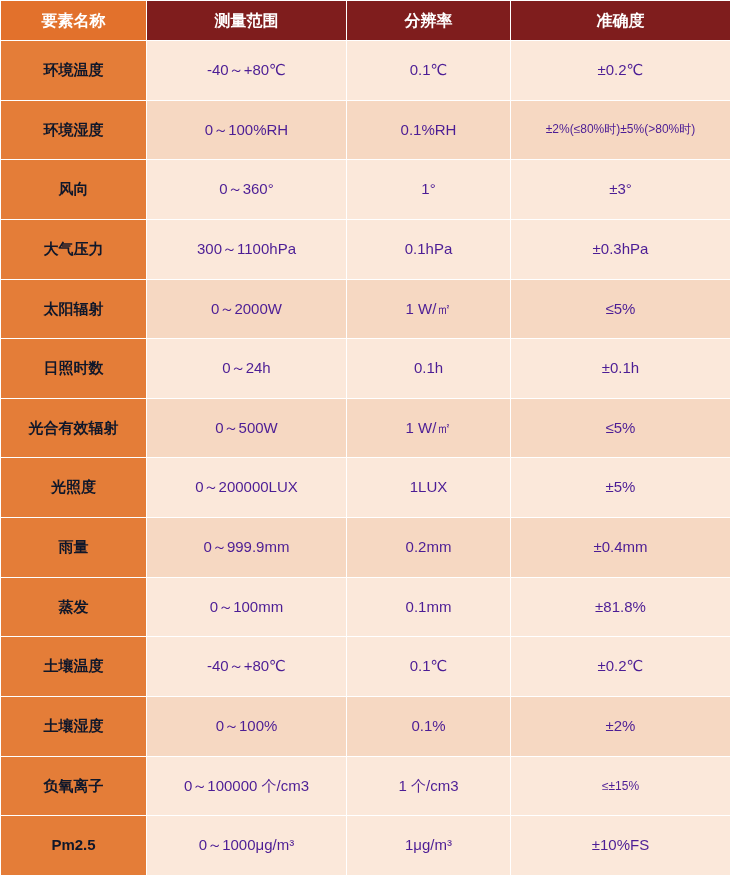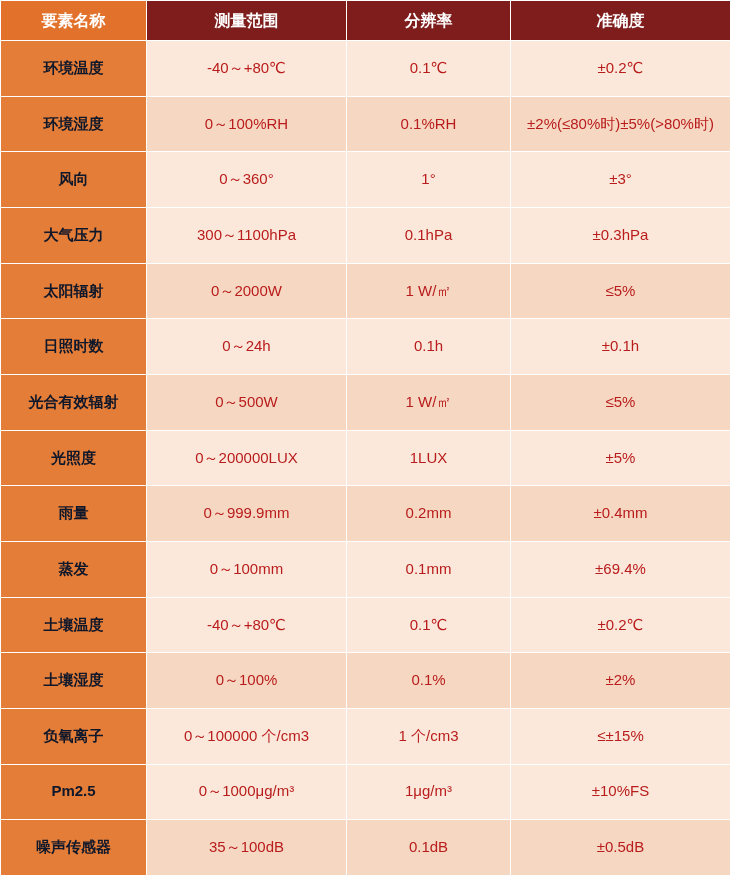--- a/index.html
+++ b/index.html
@@ -45,30 +45,30 @@
   
   td.name-cell {
     background: #e47d38;
     color: #0f172a;
     font-size: 15px;
     font-weight: bold;
   }
 
   
   td.val-cell {
-    color: #b91c1c;
+    color: #4c1d95;
     font-size: 15px;
   }
   tr.row-a td.val-cell { background: #fbe8da; }
   tr.row-b td.val-cell { background: #f6d8c2; }
   td.val-cell.accuracy-tight {
     font-size: 14px;
   }
   td.val-cell.accuracy-small {
-    font-size: 15px;
+    font-size: 12px;
   }
 </style>
 </head>
 <body>
 
 <table id="spec-table">
   <colgroup>
     <col class="c0">
       <col class="c1">
       <col class="c2">
@@ -134,21 +134,21 @@
     <tr class="row-b">
       <td class="name-cell">雨量</td>
       <td class="val-cell">0～999.9mm</td>
       <td class="val-cell">0.2mm</td>
       <td class="val-cell">±0.4mm</td>
     </tr>
     <tr class="row-a">
       <td class="name-cell">蒸发</td>
       <td class="val-cell">0～100mm</td>
       <td class="val-cell">0.1mm</td>
-      <td class="val-cell">±69.4%</td>
+      <td class="val-cell">±81.8%</td>
     </tr>
     <tr class="row-a">
       <td class="name-cell">土壤温度</td>
       <td class="val-cell">-40～+80℃</td>
       <td class="val-cell">0.1℃</td>
       <td class="val-cell">±0.2℃</td>
     </tr>
     <tr class="row-b">
       <td class="name-cell">土壤湿度</td>
       <td class="val-cell">0～100%</td>
@@ -160,20 +160,14 @@
       <td class="val-cell">0～100000 个/cm3</td>
       <td class="val-cell">1 个/cm3</td>
       <td class="val-cell accuracy-small">≤±15%</td>
     </tr>
     <tr class="row-a">
       <td class="name-cell">Pm2.5</td>
       <td class="val-cell">0～1000μg/m³</td>
       <td class="val-cell">1μg/m³</td>
       <td class="val-cell">±10%FS</td>
     </tr>
-    <tr class="row-b">
-      <td class="name-cell">噪声传感器</td>
-      <td class="val-cell">35～100dB</td>
-      <td class="val-cell">0.1dB</td>
-      <td class="val-cell">±0.5dB</td>
-    </tr>
   </tbody>
 </table>
 
 </body></html>

